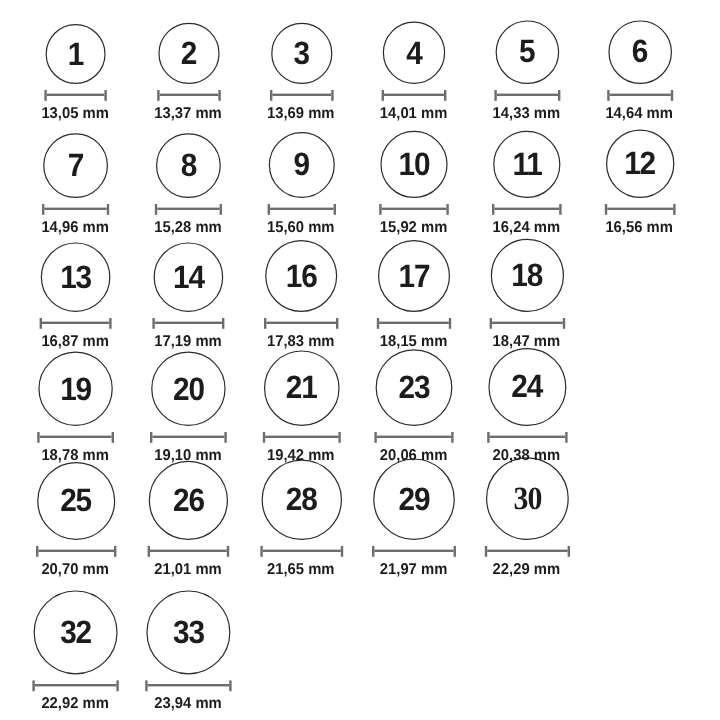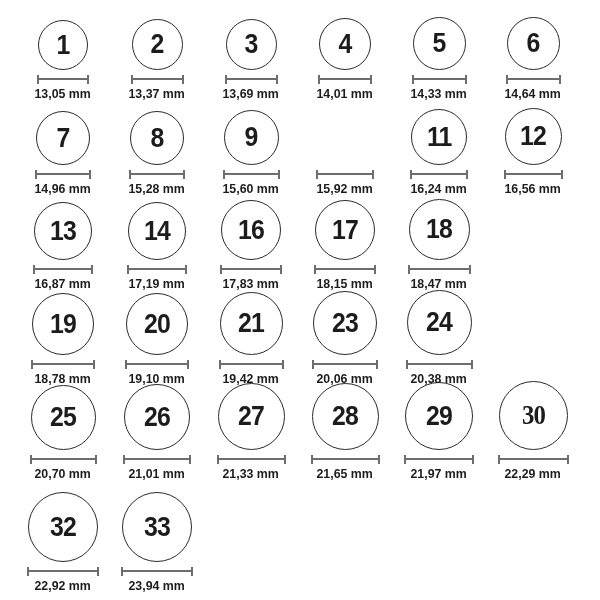--- a/index.html
+++ b/index.html
@@ -171,20 +171,23 @@
     <div class="circle" style="width: 55px; height: 55px;">
       <span class="num">9</span>
     </div>
     <div class="mline" style="width: 57px;">
       <span class="hbar"></span>
     </div>
     <div class="dlabel">15,60 mm</div>
   </div>
 
   <div class="cell">
+    <div class="circle" style="width: 56px; height: 56px;">
+      <span class="num">10</span>
+    </div>
     <div class="mline" style="width: 58px;">
       <span class="hbar"></span>
     </div>
     <div class="dlabel">15,92 mm</div>
   </div>
 
   <div class="cell">
     <div class="circle" style="width: 56px; height: 56px;">
       <span class="num">11</span>
     </div>
@@ -322,29 +325,20 @@
   <div class="cell">
     <div class="circle" style="width: 66px; height: 66px;">
       <span class="num">26</span>
     </div>
     <div class="mline" style="width: 68px;">
       <span class="hbar"></span>
     </div>
     <div class="dlabel">21,01 mm</div>
   </div>
 
-  <div class="cell">
-    <div class="circle" style="width: 67px; height: 67px;">
-      <span class="num">27</span>
-    </div>
-    <div class="mline" style="width: 69px;">
-      <span class="hbar"></span>
-    </div>
-    <div class="dlabel">21,33 mm</div>
-  </div>
 
   <div class="cell">
     <div class="circle" style="width: 67px; height: 67px;">
       <span class="num">28</span>
     </div>
     <div class="mline" style="width: 69px;">
       <span class="hbar"></span>
     </div>
     <div class="dlabel">21,65 mm</div>
   </div>

